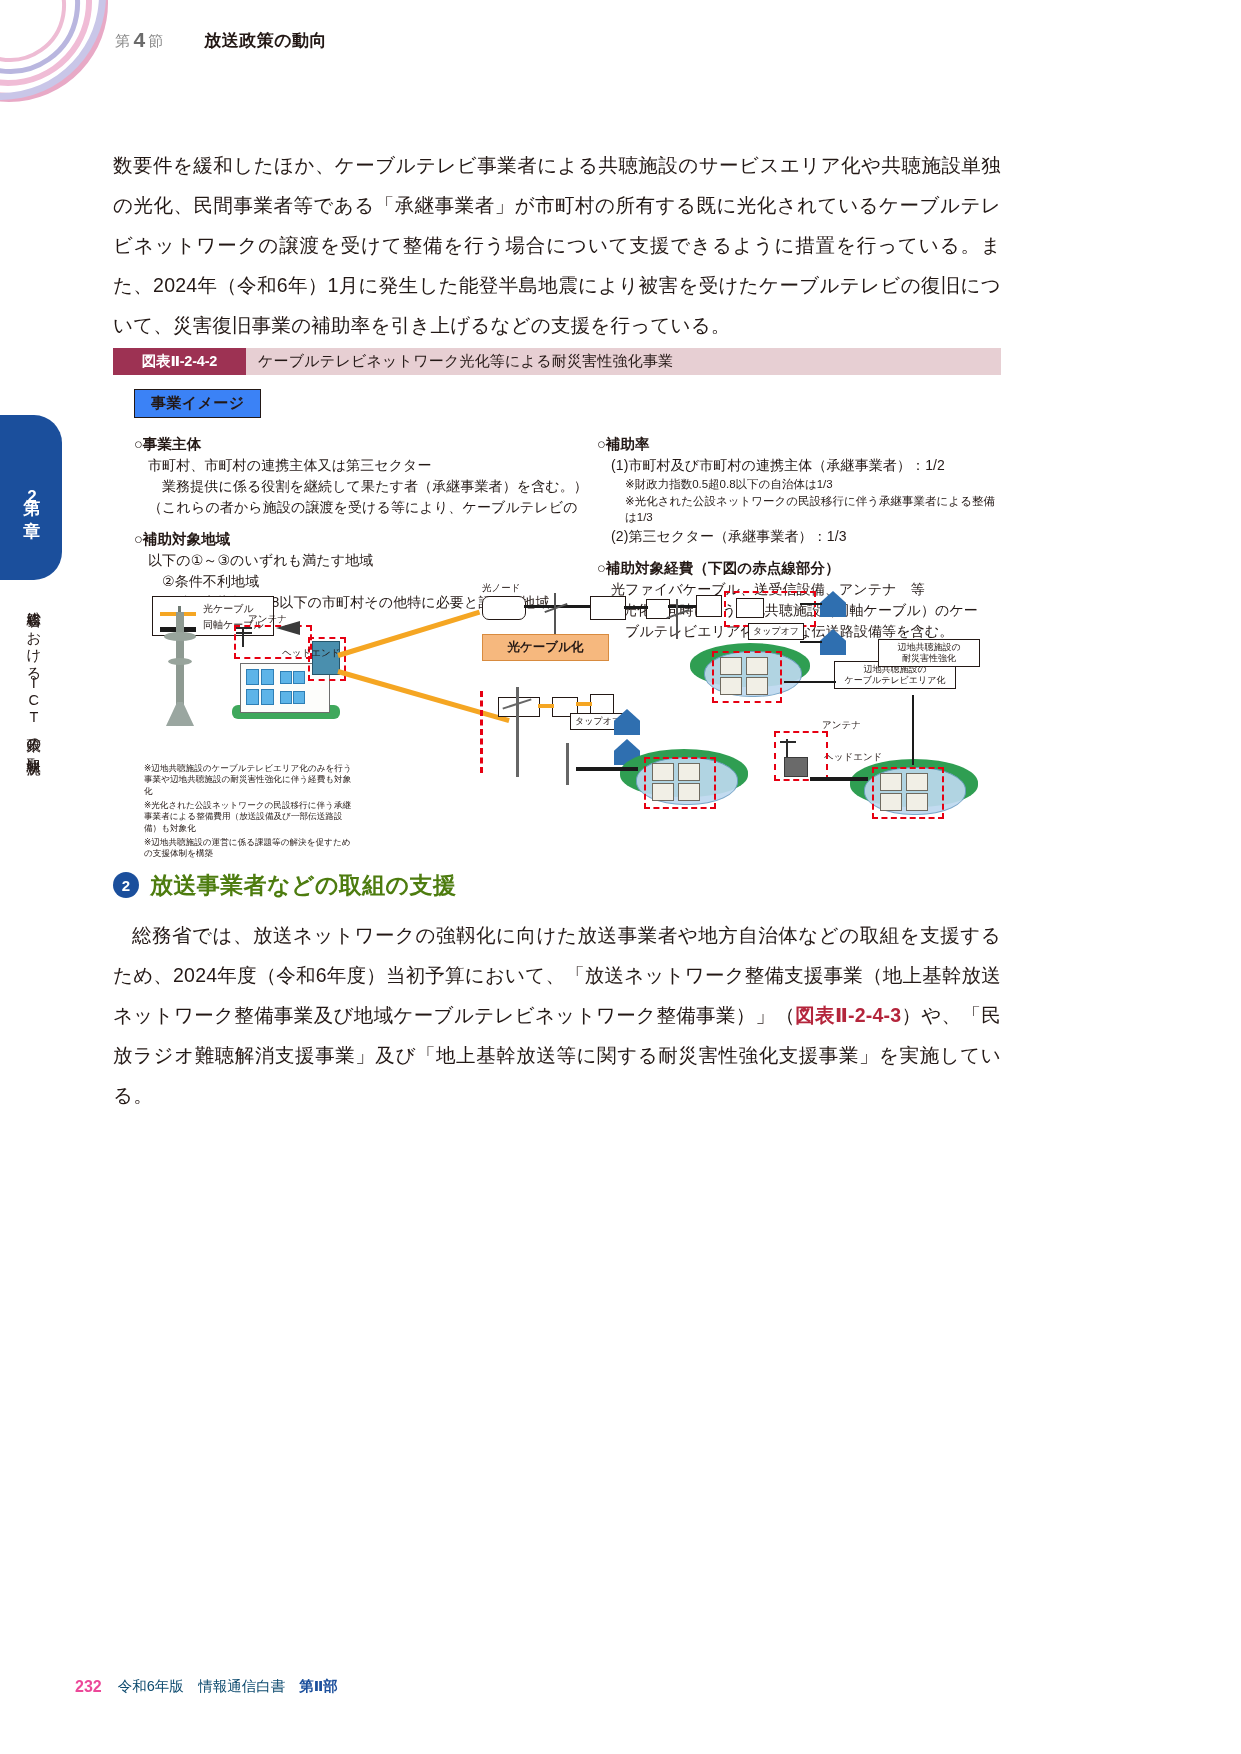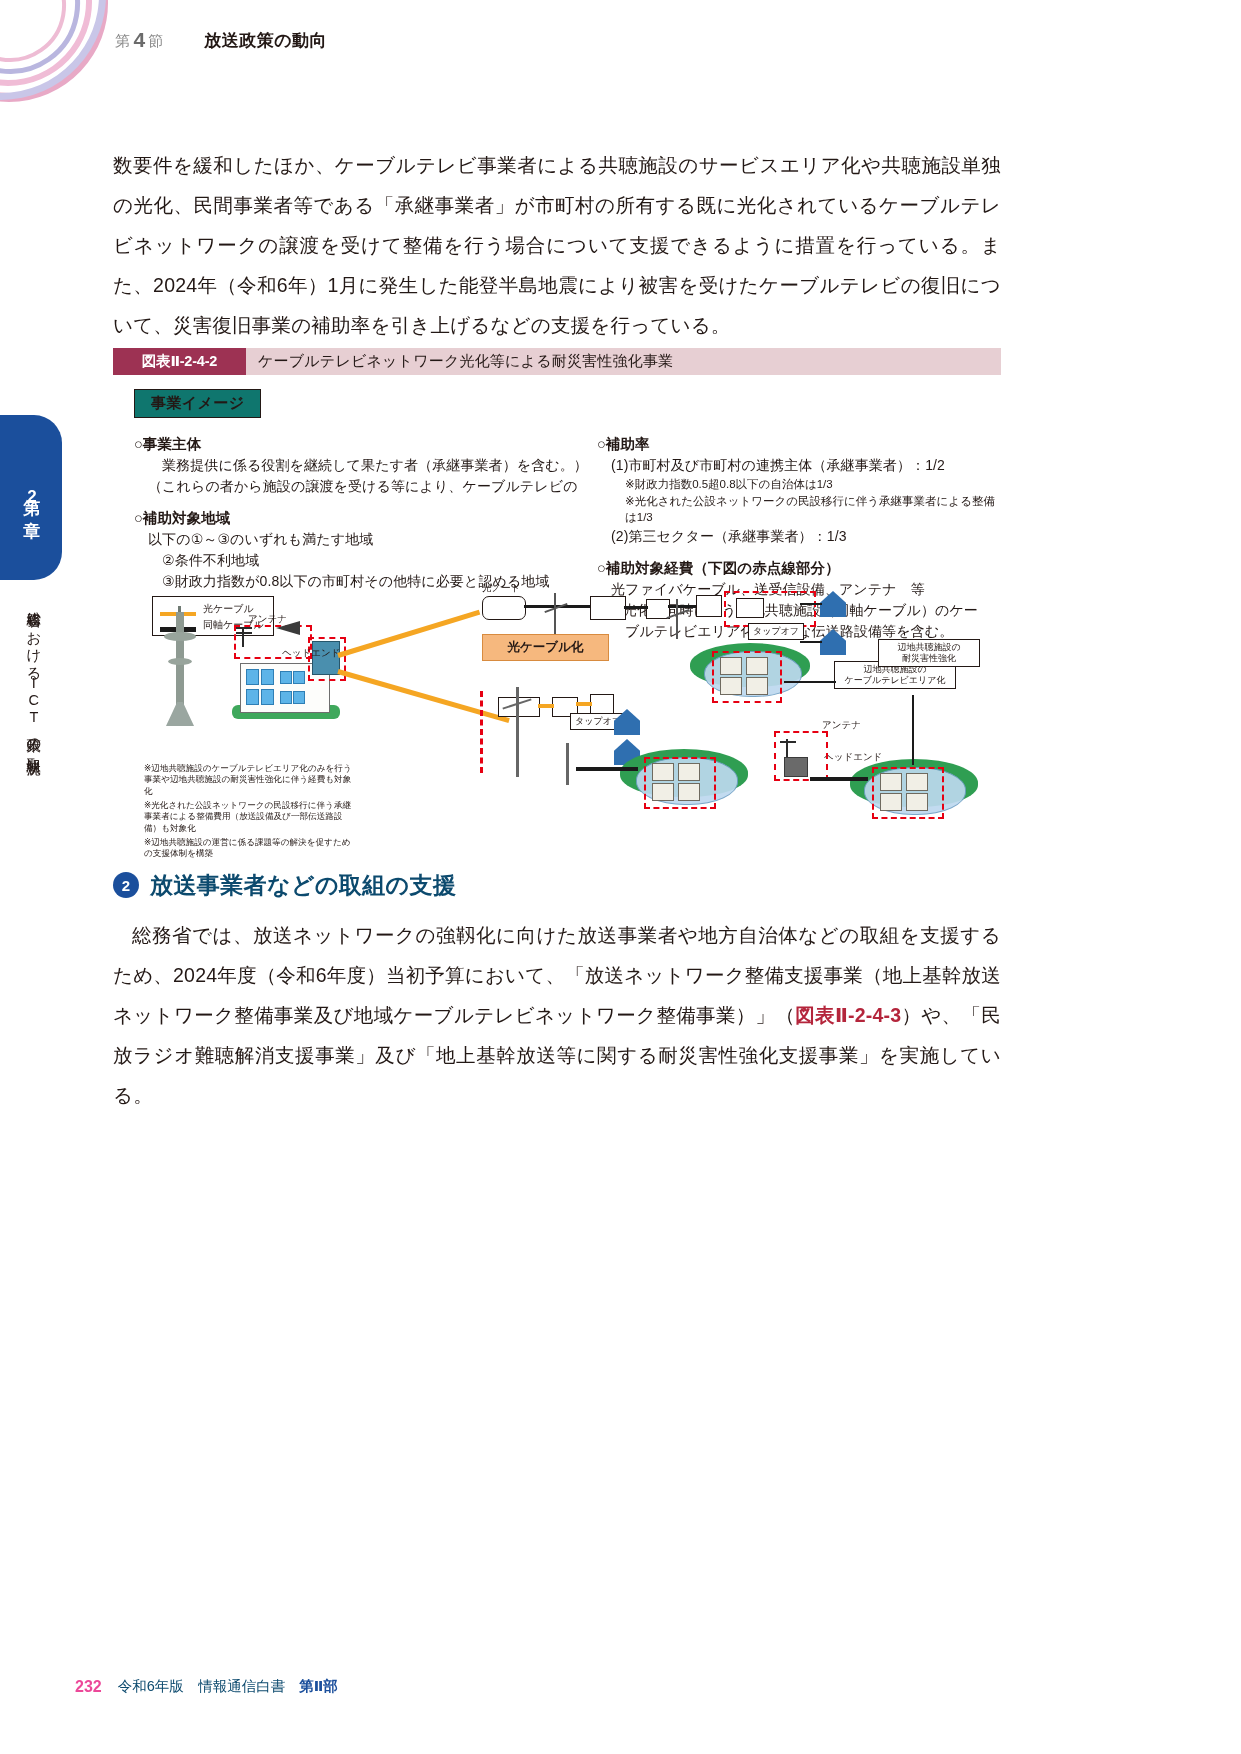--- a/index.html
+++ b/index.html
@@ -59,21 +59,21 @@
     justify-content:center;letter-spacing:-.2px;
   }
   #fig-caption{
     position:absolute;left:145px;top:0;height:27px;display:flex;align-items:center;
     font-size:15px;color:#231815;letter-spacing:.2px;
   }
   #fig-body{position:absolute;left:0;top:27px;width:886px;height:500px;border:1px solid #ffffff;background:#fff;}
 
   #img-label-box{
     position:absolute;left:20px;top:13px;padding:4px 16px;border:1.6px solid #231815;
-    font-size:15px;font-weight:bold;letter-spacing:.4px;background:#0f766e;
+    font-size:15px;font-weight:bold;letter-spacing:.4px;background:#3b82f6;
   }
 
   .col-head{font-size:14.5px;font-weight:bold;letter-spacing:.1px;line-height:1.45;}
   .col-line{font-size:14px;letter-spacing:.1px;line-height:1.5;}
   .col-note{font-size:11.5px;letter-spacing:0;line-height:1.45;color:#231815;}
   .ind-1{padding-left:14px;}
   .ind-2{padding-left:28px;}
 
   #col-left{position:absolute;left:20px;top:58px;width:470px;}
   #col-right{position:absolute;left:483px;top:58px;width:400px;}
@@ -127,21 +127,21 @@
   .bld .win{position:absolute;background:#5db4e8;border:1px solid #2f7fb5;}
   .bld .ground{position:absolute;background:#3fa85c;border-radius:6px;}
 
   
   #sec-heading{left:113px;top:868px;width:700px;height:34px;display:flex;align-items:center;}
   #sec-bullet{
     width:26px;height:26px;border-radius:50%;background:#1b4f9c;color:#fff;
     font-size:15px;font-weight:bold;display:flex;align-items:center;justify-content:center;
     margin-right:11px;
   }
-  #sec-heading .sh-text{font-size:23px;font-weight:bold;letter-spacing:.4px;color:#0c4a6e;text-align:right;}
+  #sec-heading .sh-text{font-size:23px;font-weight:bold;letter-spacing:.4px;color:#4d7c0f;text-align:right;}
   .hl-red{color:#b4253b;font-weight:bold;}
 
   
   #footer{left:75px;top:1672px;width:600px;height:24px;display:flex;align-items:flex-end;}
   #footer .pg{font-size:16px;font-weight:bold;color:#ec4899;margin-right:16px;}
   #footer .ftxt{font-size:14.5px;color:#0c4a6e;margin-right:14px;}
   #footer .fpart{font-size:14.5px;font-weight:bold;color:#1b4f9c;}
 </style>
 </head>
 <body>
@@ -176,20 +176,21 @@
     <div id="fig-tag">図表Ⅱ-2-4-2</div>
     <div id="fig-caption">ケーブルテレビネットワーク光化等による耐災害性強化事業</div>
   </div>
 
   <div id="fig-body">
 
     <div id="img-label-box">事業イメージ</div>
 
     <div id="col-left">
         <div class="col-head">○事業主体</div>
+        <div class="col-line ind-1">市町村、市町村の連携主体又は第三セクター</div>
         <div class="col-line ind-2">業務提供に係る役割を継続して果たす者（承継事業者）を含む。）</div>
         <div class="col-line ind-1">（これらの者から施設の譲渡を受ける等により、ケーブルテレビの</div>
         <div class="blockgap"></div>
         <div class="col-head">○補助対象地域</div>
         <div class="col-line ind-1">以下の①～③のいずれも満たす地域</div>
         <div class="col-line ind-2">②条件不利地域</div>
         <div class="col-line ind-2">③財政力指数が0.8以下の市町村その他特に必要と認める地域</div>
       </div>
     <div id="col-right">
         <div class="col-head">○補助率</div>

